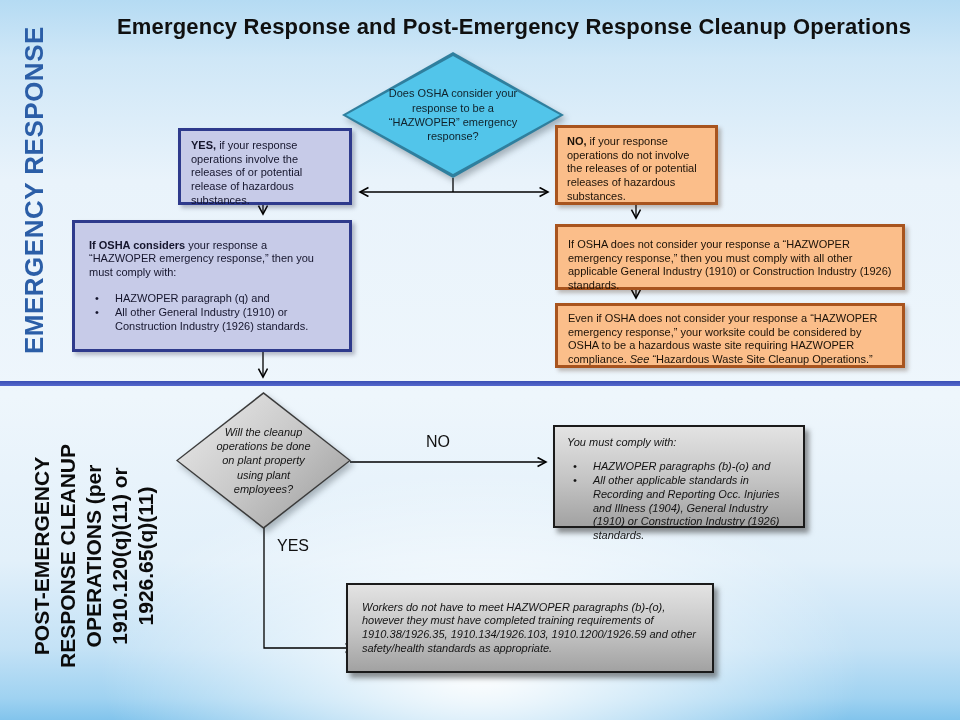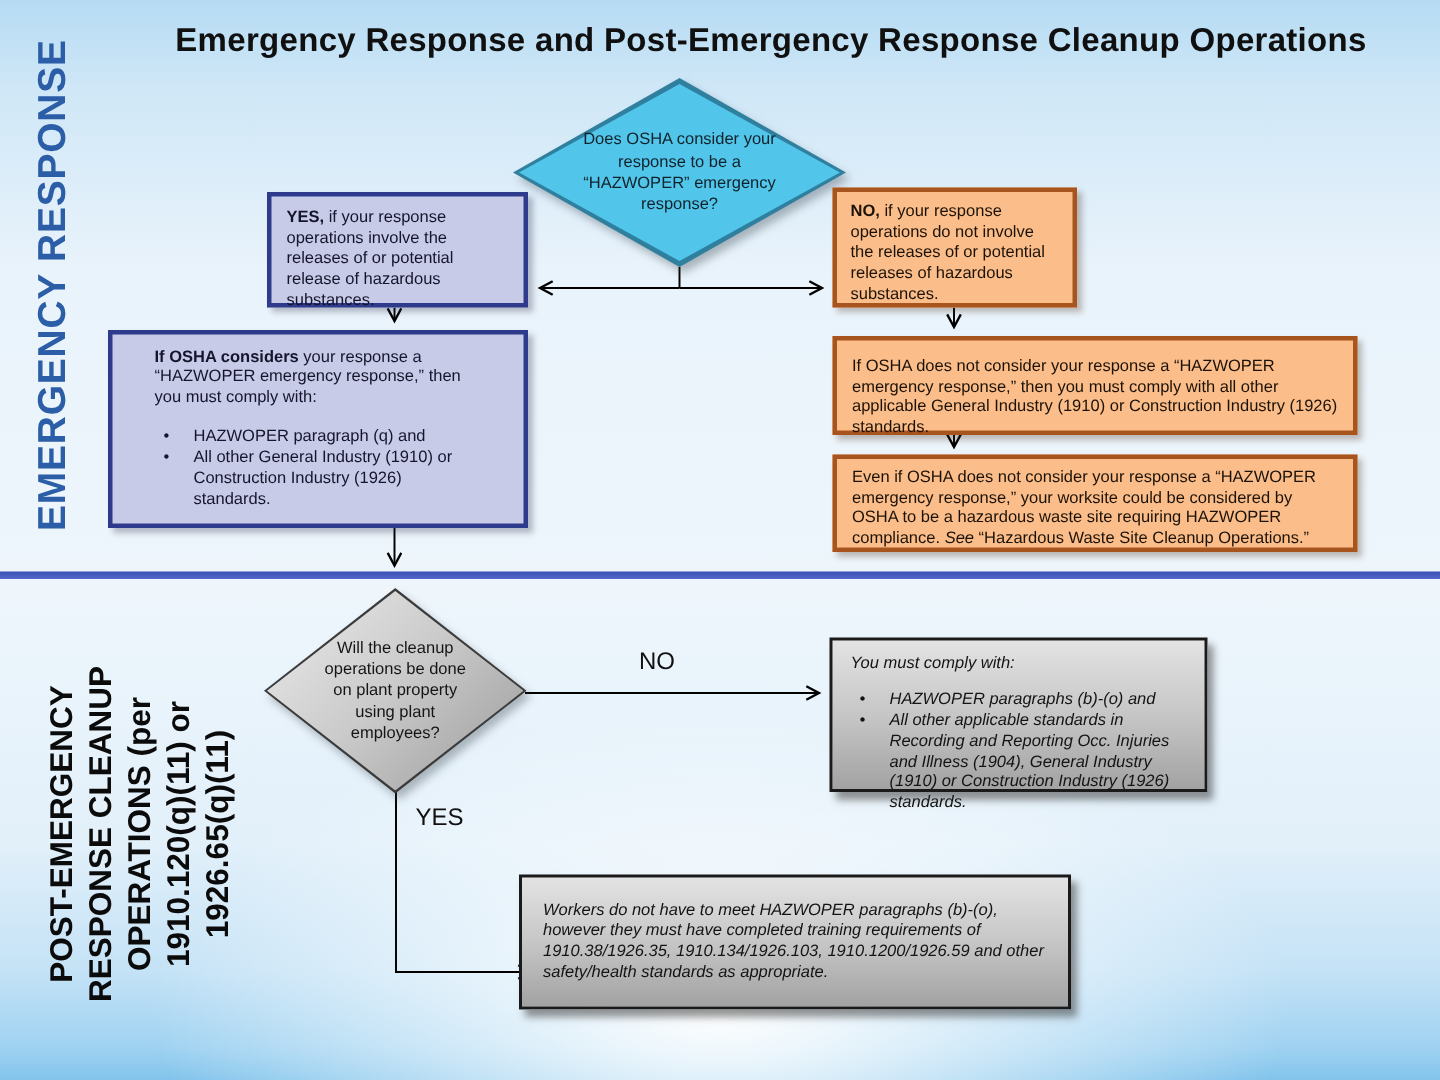--- a/index.html
+++ b/index.html
@@ -91,35 +91,35 @@
   </div>
 
   <div class="node purple pad" style="left:178px;top:128px;width:174px;height:77px;">
     <span><b class="lead">YES,</b><span> if your response operations involve the releases of or potential release of hazardous substances.</span></span>
   </div>
 
   <div class="node orange pad" style="left:555px;top:125px;width:163px;height:80px;padding:7px 9px;">
     <span><b class="lead">NO,</b><span> if your response operations do not involve the releases of or potential releases of hazardous substances.</span></span>
   </div>
 
-  <div class="node purple vcenter" style="left:72px;top:220px;width:280px;height:132px;padding:10px 28px;">
+  <div class="node purple vcenter" style="left:72px;top:220px;width:280px;height:132px;padding:10px 14px;">
     <div><b class="lead">If OSHA considers</b><span> your response a “HAZWOPER emergency response,” then you must comply with:</span></div>
     <div class="bullets">
       <div class="bullet">HAZWOPER paragraph (q) and</div>
       <div class="bullet">All other General Industry (1910) or Construction Industry (1926) standards.</div>
     </div>
   </div>
 
   <div class="node orange" style="left:555px;top:224px;width:350px;height:66px;padding:11px 10px;">If OSHA does not consider your response a “HAZWOPER emergency response,” then you must comply with all other applicable General Industry (1910) or Construction Industry (1926) standards.</div>
 
   <div class="node orange" style="left:555px;top:303px;width:350px;height:65px;padding:6px 10px;">
     <span>Even if OSHA does not consider your response a “HAZWOPER emergency response,” your worksite could be considered by OSHA to be a hazardous waste site requiring HAZWOPER compliance. </span><i>See</i><span> “Hazardous Waste Site Cleanup Operations.”</span>
   </div>
 
-  <div class="diamond" style="left:176px;top:392px;width:175px;height:137px;">
+  <div class="diamond" style="left:176px;top:392px;width:175px;height:137px;font-style:italic;">
     <div class="d-shape" style="background:#3a3a3a;"></div>
     <div class="d-fill" style="inset:2px;background:linear-gradient(135deg,#ececec 0%,#c9c9c9 50%,#9a9a9a 100%);"></div>
     <div class="d-text" style="inset:14px 38px;color:#151515;">Will the cleanup operations be done on plant property using plant employees?</div>
   </div>
 
   <div class="flow-label" style="left:426px;top:433px;">NO</div>
   <div class="flow-label" style="left:277px;top:537px;">YES</div>
 
   <div class="node grayg" style="left:553px;top:425px;width:252px;height:103px;padding:9px 12px;">
     <div>You must comply with:</div>

